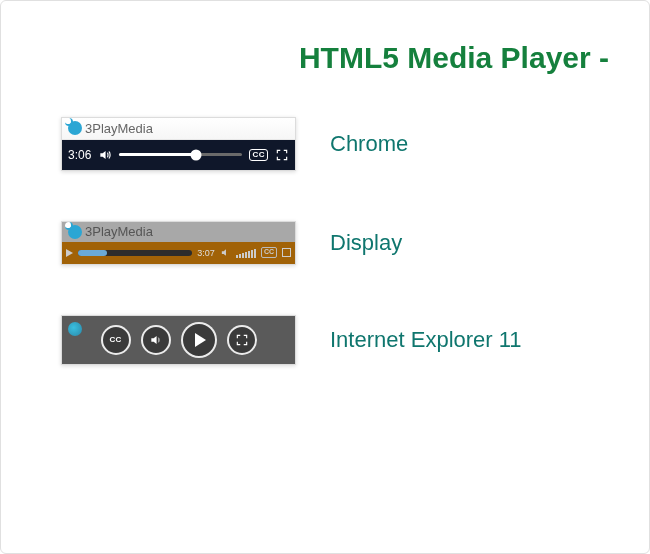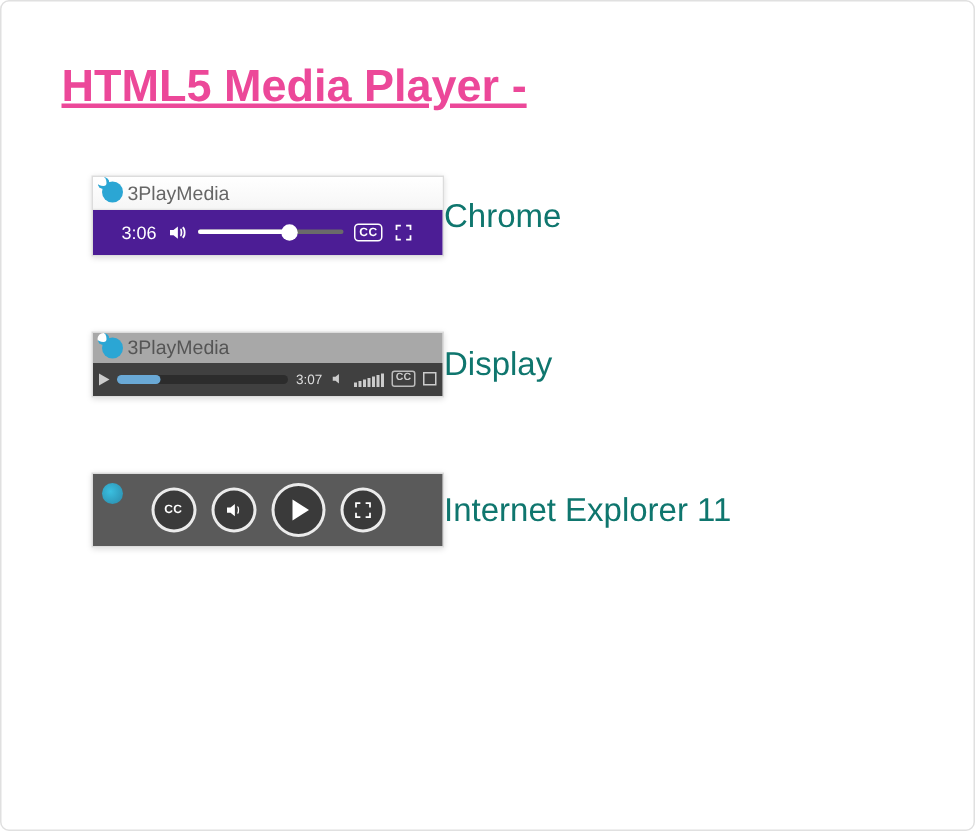--- a/index.html
+++ b/index.html
@@ -8,34 +8,34 @@
     height: 554px;
     background: #fff;
     font-family: "Segoe UI", "Helvetica Neue", Arial, sans-serif;
     color: #333;
     position: relative;
     border: 1px solid #e0e0e0;
     border-radius: 6px;
     overflow: hidden;
   }
   .title {
-    text-align: left;
+    text-align: right;
     font-size: 30px;
     font-weight: 600;
-    color: #ec4899;
+    color: #15803d;
     line-height: 1.25;
     padding: 38px 40px 20px 40px;
-    text-decoration: underline;
   }
   .rows {
     padding: 20px 60px 0 60px;
   }
   .row {
     display: flex;
     align-items: center;
+    gap: 34px;
     margin-bottom: 50px;
   }
   .player-shell {
     width: 235px;
     border: 1px solid #dcdcdc;
     box-shadow: 0 1px 4px rgba(0,0,0,0.15);
     background: #fff;
     flex: 0 0 auto;
   }
   .label {
@@ -64,24 +64,24 @@
     border-right: 2px solid #2ba6d4; border-bottom: 2px solid #2ba6d4;
     background: #fff; border-radius: 50%;
     left: -3px; top: -3px;
   }
   .logo-text {
     font-size: 13px; color: #666; font-weight: 500;
   }
   .logo-text .thin { font-weight: 300; }
   .chrome-bar {
     height: 30px;
-    background: #4c1d95;
+    background: #0f172a;
     display: flex;
     align-items: center;
-    padding: 0 19px;
+    padding: 0 6px;
     gap: 7px;
     color: #fff;
     font-size: 11px;
   }
   .chrome-time { font-size: 12px; }
   .chrome-track {
     flex: 1;
     height: 3px;
     background: #6a6a6a;
     border-radius: 2px;
@@ -103,21 +103,21 @@
   }
   .ico { display: inline-flex; }
 
   
   .ff-top {
     height: 20px; background: #a8a8a8;
     display: flex; align-items: center; gap: 3px; padding: 0 6px;
   }
   .ff-top .logo-text { color: #555; font-size: 13px; }
   .ff-bar {
-    height: 22px; background: #404040;
+    height: 22px; background: #a16207;
     display: flex; align-items: center; padding: 0 4px; gap: 5px;
     color: #ddd; font-size: 9px;
   }
   .ff-play { width: 0; height: 0; border-left: 7px solid #ccc; border-top: 4px solid transparent; border-bottom: 4px solid transparent; }
   .ff-track {
     flex: 1; height: 6px; background: #2c2c2c; border-radius: 3px; position: relative;
   }
   .ff-track::before {
     content: ''; position: absolute; left: 0; top: 0; bottom: 0; width: 25%;
     background: #6aa9d6; border-radius: 3px;

